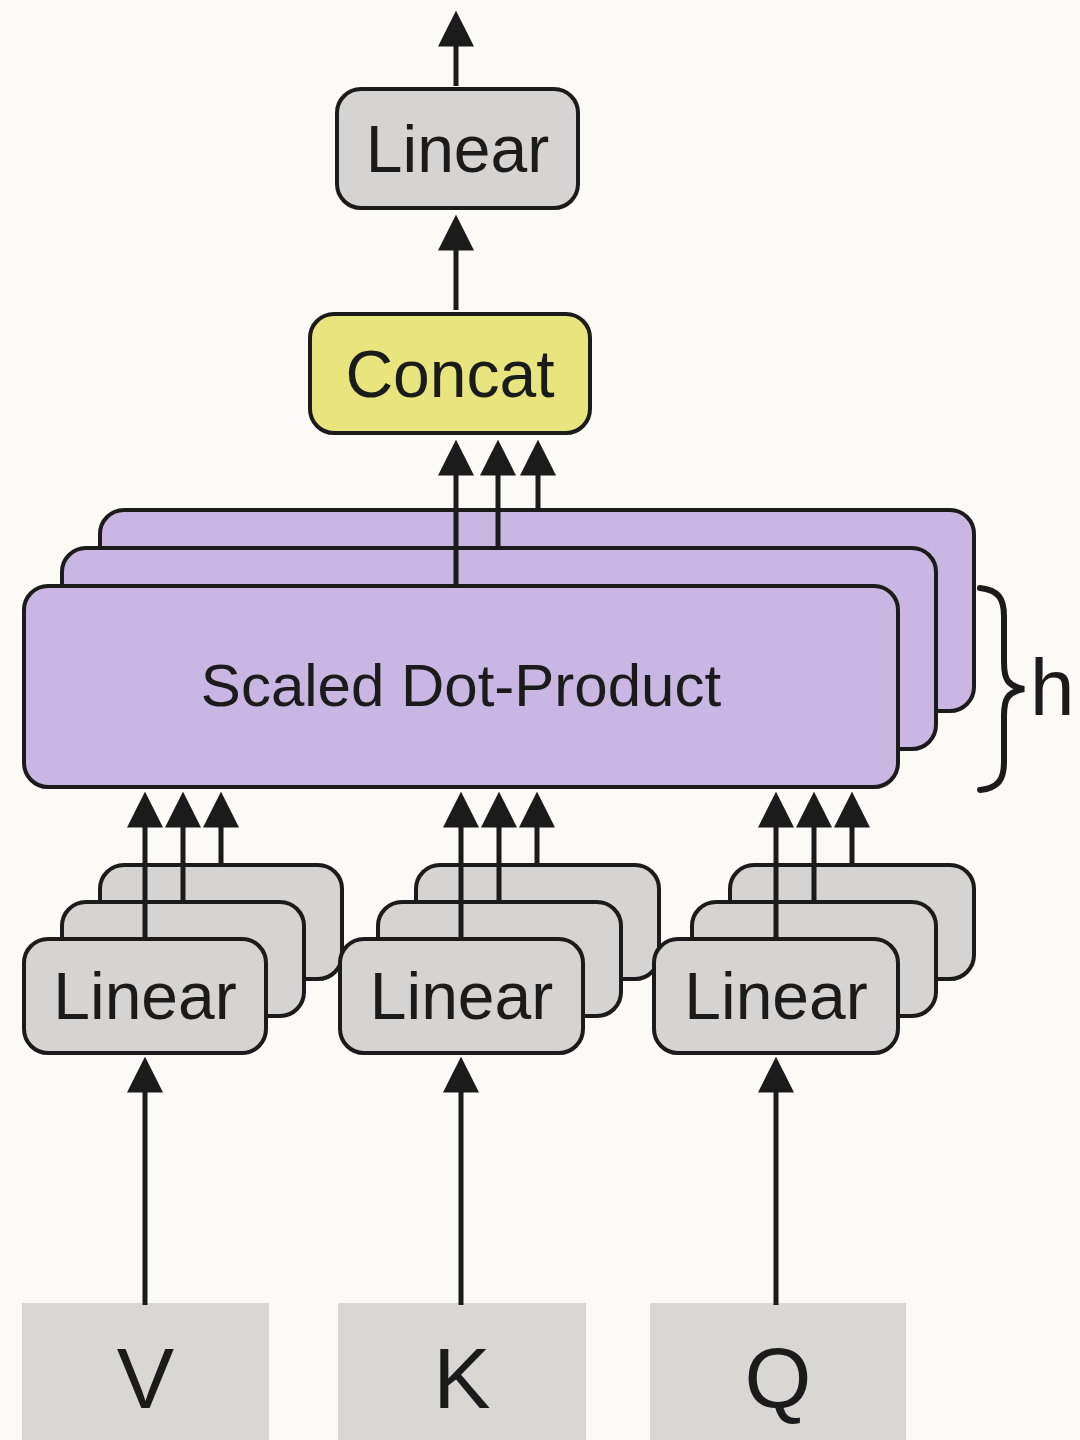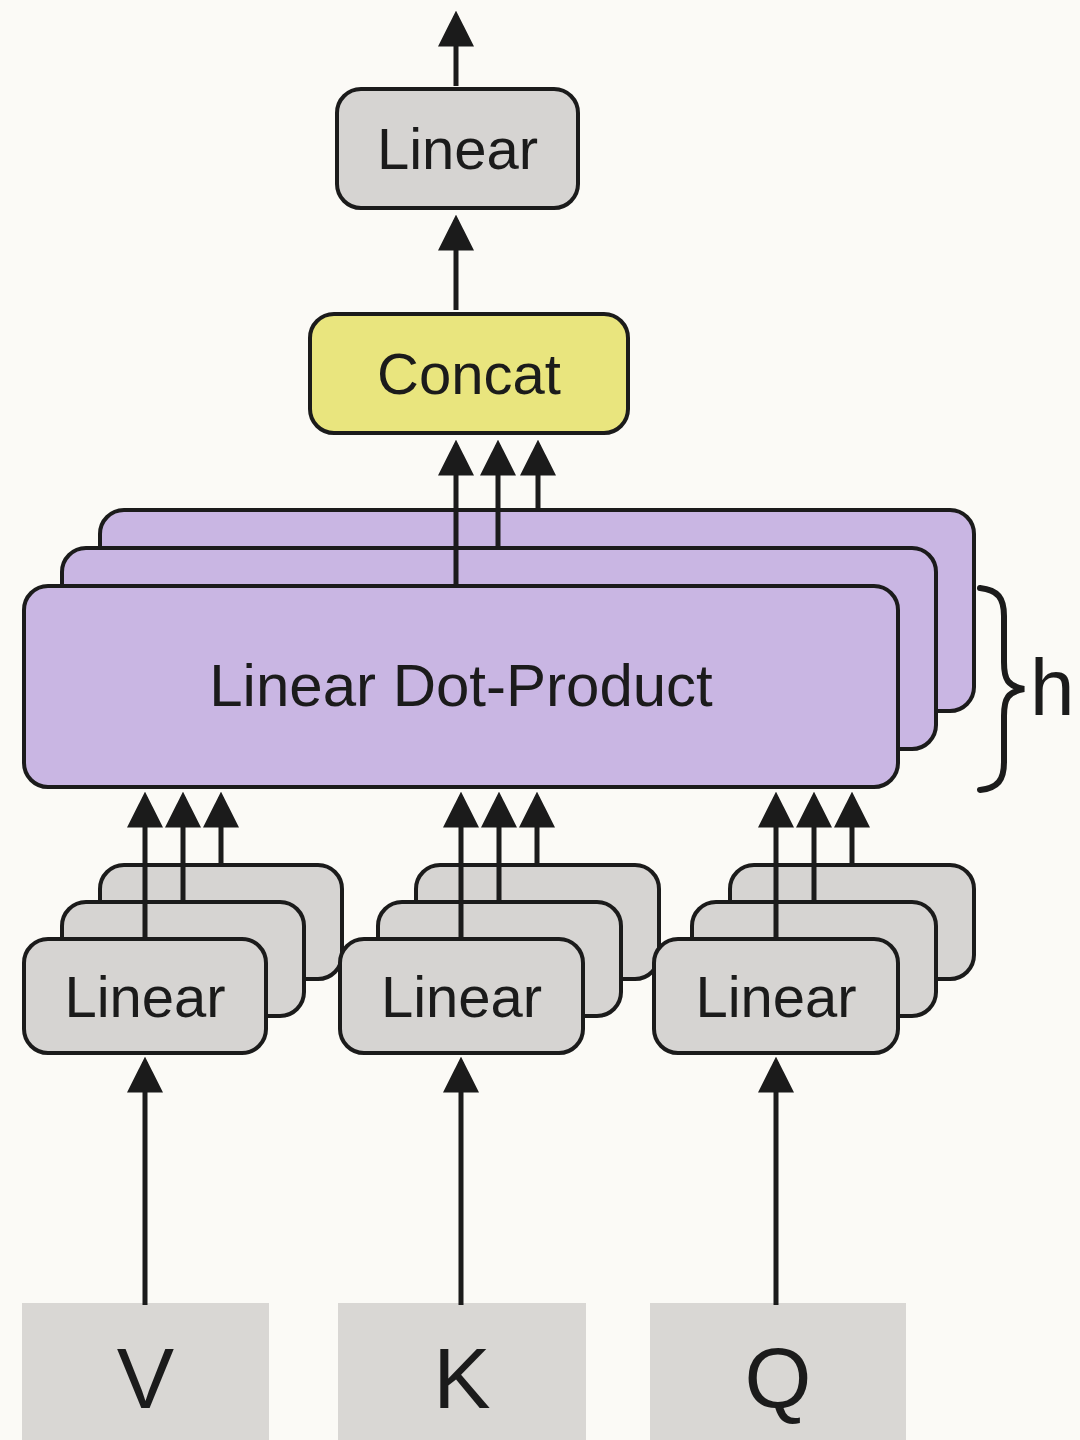--- a/index.html
+++ b/index.html
@@ -14,21 +14,21 @@
 
   .box {
     position: absolute;
     border: 4.5px solid var(--stroke, #1b1b1b);
     border-radius: 26px;
     background: var(--box-gray, #d6d4d2);
     display: flex;
     align-items: center;
     justify-content: center;
   }
-  .box .label { font-size: 58px; font-weight: 500; }
+  .box .label { font-size: 66px; font-weight: 500; }
   .purple { background: var(--box-purple, #c9b6e3); }
   .yellow { background: var(--box-yellow, #e9e57e); }
   .attn-label { text-align: center; font-size: 60px; line-height: 1.28; font-weight: 500; }
   .attn-label span { display: block; }
 
   .input-box {
     position: absolute;
     background: var(--input-gray, #d9d7d4);
     display: flex;
     align-items: flex-start;
@@ -55,29 +55,29 @@
 </style>
 </head>
 <body>
 
 <div class="diagram">
 
   <div class="box" style="left:335px; top:87px; width:245px; height:123px;">
     <span class="label">Linear</span>
   </div>
 
-  <div class="box yellow" style="left:308px; top:312px; width:322px; height:123px;">
+  <div class="box yellow" style="left:308px; top:312px; width:284px; height:123px;">
     <span class="label">Concat</span>
   </div>
 
   <div class="box purple" style="left:98px; top:508px; width:878px; height:205px;"></div>
   <div class="box purple" style="left:60px; top:546px; width:878px; height:205px;"></div>
   <div class="box purple" style="left:22px; top:584px; width:878px; height:205px;">
     <div class="attn-label">
-      <span>Linear Dot-Product</span>
+      <span>Scaled Dot-Product</span>
     </div>
   </div>
 
   <div class="h-label">h</div>
 
   <div class="box" style="left:98px; top:863px; width:246px; height:118px;"></div>
   <div class="box" style="left:60px; top:900px; width:246px; height:118px;"></div>
   <div class="box" style="left:22px; top:937px; width:246px; height:118px;">
     <span class="label">Linear</span>
   </div>

